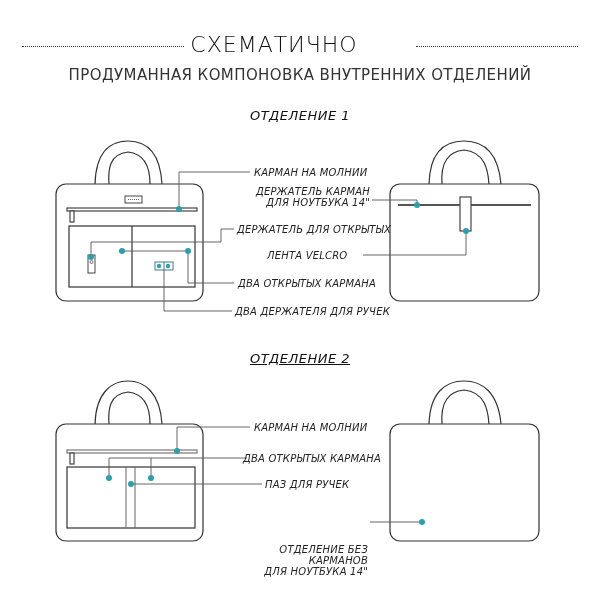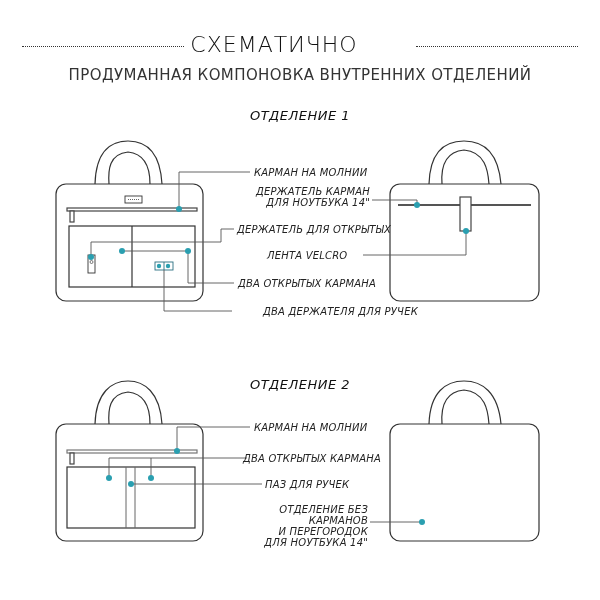--- a/index.html
+++ b/index.html
@@ -12,34 +12,34 @@
   .title { position: absolute; left: 0; width: 548px; top: 0; text-align: center;
            font-family: "DejaVu Sans", sans-serif; font-weight: 200; font-size: 22px;
            letter-spacing: 1px; line-height: 34px; color: #111; }
   .subtitle { position: absolute; top: 66px; left: 0; width: 600px; text-align: center;
               font-size: 15px; letter-spacing: 0.4px; color: #333; }
   .section-title { position: absolute; left: 0; width: 600px; text-align: center;
                    font-style: italic; font-size: 13px; letter-spacing: 0.5px; color: #111; }
   svg.diagram { position: absolute; left: 0; top: 0; }
   .label { position: absolute; font-style: italic; font-size: 10px; color: #222;
            letter-spacing: 0.2px; line-height: 11px; text-align: right; white-space: nowrap; }
-  .label.multi { white-space: normal; }
+  .label.multi { white-space: normal; margin-top: 40px; }
 </style>
 </head>
 <body>
 
 <div class="title-row">
   <div class="dots left"></div>
   <div class="title">СХЕМАТИЧНО</div>
   <div class="dots right"></div>
 </div>
 <div class="subtitle">ПРОДУМАННАЯ КОМПОНОВКА ВНУТРЕННИХ ОТДЕЛЕНИЙ</div>
 
 <div class="section-title" style="top:108px;">ОТДЕЛЕНИЕ 1</div>
-<div class="section-title" style="top:377px;">ОТДЕЛЕНИЕ 2</div>
+<div class="section-title" style="top:351px;text-decoration:underline;">ОТДЕЛЕНИЕ 2</div>
 
 <svg class="diagram" width="600" height="600" viewBox="0 0 600 600">
   <defs>
     <style>
       .o { fill: none; stroke: #333; stroke-width: 1.2; }
       .ol { fill: none; stroke: #666; stroke-width: 1; }
       .ld { fill: none; stroke: #555; stroke-width: 0.9; }
       .zp { fill: #fff; stroke: #444; stroke-width: 1.2; }
       .dt { fill: #2a9fb0; }
     </style>
@@ -141,22 +141,21 @@
 </svg>
 
 <div class="label" style="left:254px; top:167px;">КАРМАН НА МОЛНИИ</div>
 <div class="label" style="left:252px; top:186px; width:118px;">
   <div>ДЕРЖАТЕЛЬ КАРМАН</div>
   <div>ДЛЯ НОУТБУКА 14"</div>
 </div>
 <div class="label" style="left:237px; top:224px;">ДЕРЖАТЕЛЬ ДЛЯ ОТКРЫТЫХ</div>
 <div class="label" style="left:267px; top:250px;font-style:italic;">ЛЕНТА VELCRO</div>
 <div class="label" style="left:238px; top:278px;">ДВА ОТКРЫТЫХ КАРМАНА</div>
-<div class="label" style="left:235px; top:306px;margin-left:28px;">ДВА ДЕРЖАТЕЛЯ ДЛЯ РУЧЕК</div>
+<div class="label" style="left:235px; top:306px;">ДВА ДЕРЖАТЕЛЯ ДЛЯ РУЧЕК</div>
 
 <div class="label" style="left:254px; top:422px;">КАРМАН НА МОЛНИИ</div>
 <div class="label" style="left:243px; top:453px;">ДВА ОТКРЫТЫХ КАРМАНА</div>
 <div class="label" style="left:265px; top:479px;">ПАЗ ДЛЯ РУЧЕК</div>
 <div class="label multi" style="left:236px; top:504px; width:132px;">
   <div>ОТДЕЛЕНИЕ БЕЗ КАРМАНОВ</div>
-  <div>И ПЕРЕГОРОДОК</div>
   <div>ДЛЯ НОУТБУКА 14"</div>
 </div>
 
 </body></html>

